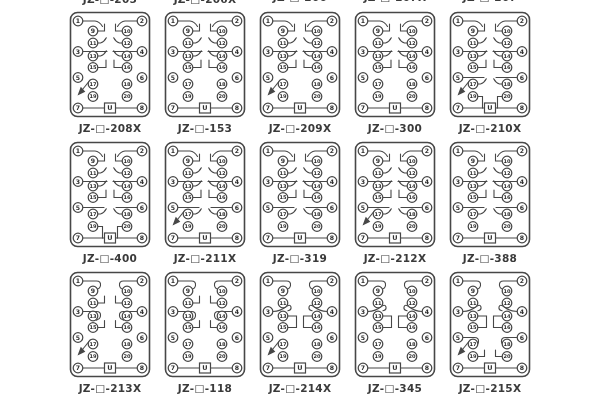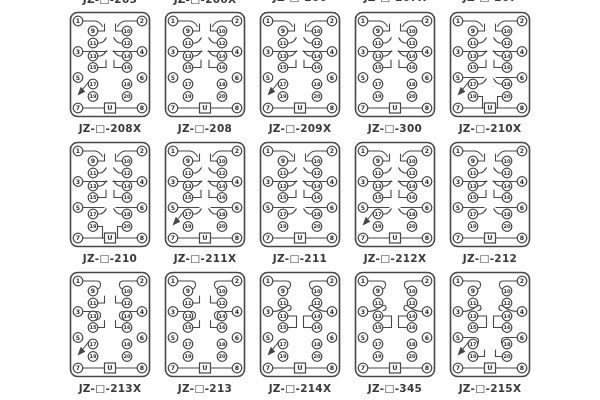--- a/index.html
+++ b/index.html
@@ -156,21 +156,21 @@
           <text x="59" y="59.4" text-anchor="middle" font-size="5.1" font-weight="600" fill="#2e2e2e">16</text>
           <circle cx="25" cy="74" r="4.8" fill="#fff" stroke="#474747" stroke-width="1.25"></circle>
           <text x="25" y="75.9" text-anchor="middle" font-size="5.1" font-weight="600" fill="#2e2e2e">17</text>
           <circle cx="59" cy="74" r="4.8" fill="#fff" stroke="#474747" stroke-width="1.25"></circle>
           <text x="59" y="75.9" text-anchor="middle" font-size="5.1" font-weight="600" fill="#2e2e2e">18</text>
           <circle cx="25" cy="86.5" r="4.8" fill="#fff" stroke="#474747" stroke-width="1.25"></circle>
           <text x="25" y="88.4" text-anchor="middle" font-size="5.1" font-weight="600" fill="#2e2e2e">19</text>
           <circle cx="59" cy="86.5" r="4.8" fill="#fff" stroke="#474747" stroke-width="1.25"></circle>
           <text x="59" y="88.4" text-anchor="middle" font-size="5.1" font-weight="600" fill="#2e2e2e">20</text>
         </svg>
-    <div class="lbl">JZ-□-208</div>
+    <div class="lbl">JZ-□-153</div>
   </div>
 
   <div class="cell">
     <svg class="dia" viewBox="0 0 84 110" width="84" height="110" xmlns="http://www.w3.org/2000/svg">
           <rect x="2.5" y="2.5" width="79" height="104" rx="7" ry="7" fill="none" stroke="#474747" stroke-width="1.6"></rect>
           <path d="M14.8 98 H36.5 M47.5 98 H69.2" fill="none" stroke="#474747" stroke-width="1.1"></path>
           <path d="M14.8 11 H27 Q31.5 11.5 34.5 16.5" fill="none" stroke="#474747" stroke-width="1.1" stroke-linecap="round"></path>
           <path d="M29.8 21 H36.5 V14" fill="none" stroke="#474747" stroke-width="1.1" stroke-linecap="round"></path>
           <path d="M69.2 11 H57 Q52.5 11.5 49.5 16.5" fill="none" stroke="#474747" stroke-width="1.1" stroke-linecap="round"></path>
           <path d="M54.2 21 H47.5 V14" fill="none" stroke="#474747" stroke-width="1.1" stroke-linecap="round"></path>
@@ -420,21 +420,21 @@
           <text x="59" y="59.4" text-anchor="middle" font-size="5.1" font-weight="600" fill="#2e2e2e">16</text>
           <circle cx="25" cy="74" r="4.8" fill="#fff" stroke="#474747" stroke-width="1.25"></circle>
           <text x="25" y="75.9" text-anchor="middle" font-size="5.1" font-weight="600" fill="#2e2e2e">17</text>
           <circle cx="59" cy="74" r="4.8" fill="#fff" stroke="#474747" stroke-width="1.25"></circle>
           <text x="59" y="75.9" text-anchor="middle" font-size="5.1" font-weight="600" fill="#2e2e2e">18</text>
           <circle cx="25" cy="86.5" r="4.8" fill="#fff" stroke="#474747" stroke-width="1.25"></circle>
           <text x="25" y="88.4" text-anchor="middle" font-size="5.1" font-weight="600" fill="#2e2e2e">19</text>
           <circle cx="59" cy="86.5" r="4.8" fill="#fff" stroke="#474747" stroke-width="1.25"></circle>
           <text x="59" y="88.4" text-anchor="middle" font-size="5.1" font-weight="600" fill="#2e2e2e">20</text>
         </svg>
-    <div class="lbl">JZ-□-210</div>
+    <div class="lbl">JZ-□-400</div>
   </div>
 
   <div class="cell">
     <svg class="dia" viewBox="0 0 84 110" width="84" height="110" xmlns="http://www.w3.org/2000/svg">
           <rect x="2.5" y="2.5" width="79" height="104" rx="7" ry="7" fill="none" stroke="#474747" stroke-width="1.6"></rect>
           <path d="M14.8 98 H36.5 M47.5 98 H69.2" fill="none" stroke="#474747" stroke-width="1.1"></path>
           <path d="M14.8 11 H27 Q31.5 11.5 34.5 16.5" fill="none" stroke="#474747" stroke-width="1.1" stroke-linecap="round"></path>
           <path d="M29.8 21 H36.5 V14" fill="none" stroke="#474747" stroke-width="1.1" stroke-linecap="round"></path>
           <path d="M69.2 11 H57 Q52.5 11.5 49.5 16.5" fill="none" stroke="#474747" stroke-width="1.1" stroke-linecap="round"></path>
           <path d="M54.2 21 H47.5 V14" fill="none" stroke="#474747" stroke-width="1.1" stroke-linecap="round"></path>
@@ -554,21 +554,21 @@
           <text x="59" y="59.4" text-anchor="middle" font-size="5.1" font-weight="600" fill="#2e2e2e">16</text>
           <circle cx="25" cy="74" r="4.8" fill="#fff" stroke="#474747" stroke-width="1.25"></circle>
           <text x="25" y="75.9" text-anchor="middle" font-size="5.1" font-weight="600" fill="#2e2e2e">17</text>
           <circle cx="59" cy="74" r="4.8" fill="#fff" stroke="#474747" stroke-width="1.25"></circle>
           <text x="59" y="75.9" text-anchor="middle" font-size="5.1" font-weight="600" fill="#2e2e2e">18</text>
           <circle cx="25" cy="86.5" r="4.8" fill="#fff" stroke="#474747" stroke-width="1.25"></circle>
           <text x="25" y="88.4" text-anchor="middle" font-size="5.1" font-weight="600" fill="#2e2e2e">19</text>
           <circle cx="59" cy="86.5" r="4.8" fill="#fff" stroke="#474747" stroke-width="1.25"></circle>
           <text x="59" y="88.4" text-anchor="middle" font-size="5.1" font-weight="600" fill="#2e2e2e">20</text>
         </svg>
-    <div class="lbl">JZ-□-211</div>
+    <div class="lbl">JZ-□-319</div>
   </div>
 
   <div class="cell">
     <svg class="dia" viewBox="0 0 84 110" width="84" height="110" xmlns="http://www.w3.org/2000/svg">
           <rect x="2.5" y="2.5" width="79" height="104" rx="7" ry="7" fill="none" stroke="#474747" stroke-width="1.6"></rect>
           <path d="M14.8 98 H36.5 M47.5 98 H69.2" fill="none" stroke="#474747" stroke-width="1.1"></path>
           <path d="M14.8 11 H27 Q31.5 11.5 34.5 16.5" fill="none" stroke="#474747" stroke-width="1.1" stroke-linecap="round"></path>
           <path d="M29.8 21 H36.5 V14" fill="none" stroke="#474747" stroke-width="1.1" stroke-linecap="round"></path>
           <path d="M69.2 11 H57 Q52.5 11.5 49.5 16.5" fill="none" stroke="#474747" stroke-width="1.1" stroke-linecap="round"></path>
           <path d="M54.2 21 H47.5 V14" fill="none" stroke="#474747" stroke-width="1.1" stroke-linecap="round"></path>
@@ -688,21 +688,21 @@
           <text x="59" y="59.4" text-anchor="middle" font-size="5.1" font-weight="600" fill="#2e2e2e">16</text>
           <circle cx="25" cy="74" r="4.8" fill="#fff" stroke="#474747" stroke-width="1.25"></circle>
           <text x="25" y="75.9" text-anchor="middle" font-size="5.1" font-weight="600" fill="#2e2e2e">17</text>
           <circle cx="59" cy="74" r="4.8" fill="#fff" stroke="#474747" stroke-width="1.25"></circle>
           <text x="59" y="75.9" text-anchor="middle" font-size="5.1" font-weight="600" fill="#2e2e2e">18</text>
           <circle cx="25" cy="86.5" r="4.8" fill="#fff" stroke="#474747" stroke-width="1.25"></circle>
           <text x="25" y="88.4" text-anchor="middle" font-size="5.1" font-weight="600" fill="#2e2e2e">19</text>
           <circle cx="59" cy="86.5" r="4.8" fill="#fff" stroke="#474747" stroke-width="1.25"></circle>
           <text x="59" y="88.4" text-anchor="middle" font-size="5.1" font-weight="600" fill="#2e2e2e">20</text>
         </svg>
-    <div class="lbl">JZ-□-212</div>
+    <div class="lbl">JZ-□-388</div>
   </div>
 
   <div class="cell">
     <svg class="dia" viewBox="0 0 84 110" width="84" height="110" xmlns="http://www.w3.org/2000/svg">
           <rect x="2.5" y="2.5" width="79" height="104" rx="7" ry="7" fill="none" stroke="#474747" stroke-width="1.6"></rect>
           <path d="M14.8 98 H36.5 M47.5 98 H69.2" fill="none" stroke="#474747" stroke-width="1.1"></path>
           <path d="M14.8 11 H28.5 Q33 11 32.5 15.5 Q32.1 18.6 28.3 19.6" fill="none" stroke="#474747" stroke-width="1.1" stroke-linecap="round"></path>
           <path d="M69.2 11 H55.5 Q51 11 51.5 15.5 Q51.9 18.6 55.7 19.6" fill="none" stroke="#474747" stroke-width="1.1" stroke-linecap="round"></path>
           <path d="M29.8 33 H36.5 V26" fill="none" stroke="#474747" stroke-width="1.1" stroke-linecap="round"></path>
           <path d="M54.2 33 H47.5 V26" fill="none" stroke="#474747" stroke-width="1.1" stroke-linecap="round"></path>
@@ -806,21 +806,21 @@
           <text x="59" y="59.4" text-anchor="middle" font-size="5.1" font-weight="600" fill="#2e2e2e">16</text>
           <circle cx="25" cy="74" r="4.8" fill="#fff" stroke="#474747" stroke-width="1.25"></circle>
           <text x="25" y="75.9" text-anchor="middle" font-size="5.1" font-weight="600" fill="#2e2e2e">17</text>
           <circle cx="59" cy="74" r="4.8" fill="#fff" stroke="#474747" stroke-width="1.25"></circle>
           <text x="59" y="75.9" text-anchor="middle" font-size="5.1" font-weight="600" fill="#2e2e2e">18</text>
           <circle cx="25" cy="86.5" r="4.8" fill="#fff" stroke="#474747" stroke-width="1.25"></circle>
           <text x="25" y="88.4" text-anchor="middle" font-size="5.1" font-weight="600" fill="#2e2e2e">19</text>
           <circle cx="59" cy="86.5" r="4.8" fill="#fff" stroke="#474747" stroke-width="1.25"></circle>
           <text x="59" y="88.4" text-anchor="middle" font-size="5.1" font-weight="600" fill="#2e2e2e">20</text>
         </svg>
-    <div class="lbl">JZ-□-213</div>
+    <div class="lbl">JZ-□-118</div>
   </div>
 
   <div class="cell">
     <svg class="dia" viewBox="0 0 84 110" width="84" height="110" xmlns="http://www.w3.org/2000/svg">
           <rect x="2.5" y="2.5" width="79" height="104" rx="7" ry="7" fill="none" stroke="#474747" stroke-width="1.6"></rect>
           <path d="M14.8 98 H36.5 M47.5 98 H69.2" fill="none" stroke="#474747" stroke-width="1.1"></path>
           <path d="M14.8 11 H28.5 Q33 11 32.5 15.5 Q32.1 18.6 28.3 19.6" fill="none" stroke="#474747" stroke-width="1.1" stroke-linecap="round"></path>
           <path d="M69.2 11 H55.5 Q51 11 51.5 15.5 Q51.9 18.6 55.7 19.6" fill="none" stroke="#474747" stroke-width="1.1" stroke-linecap="round"></path>
           <path d="M14.8 41.5 Q23 41 27.5 37" fill="none" stroke="#474747" stroke-width="1.1" stroke-linecap="round"></path>
           <path d="M27.5 37 Q32 33.5 33 37 Q33.6 40 29.9 40.8" fill="none" stroke="#474747" stroke-width="1.1" stroke-linecap="round"></path>

